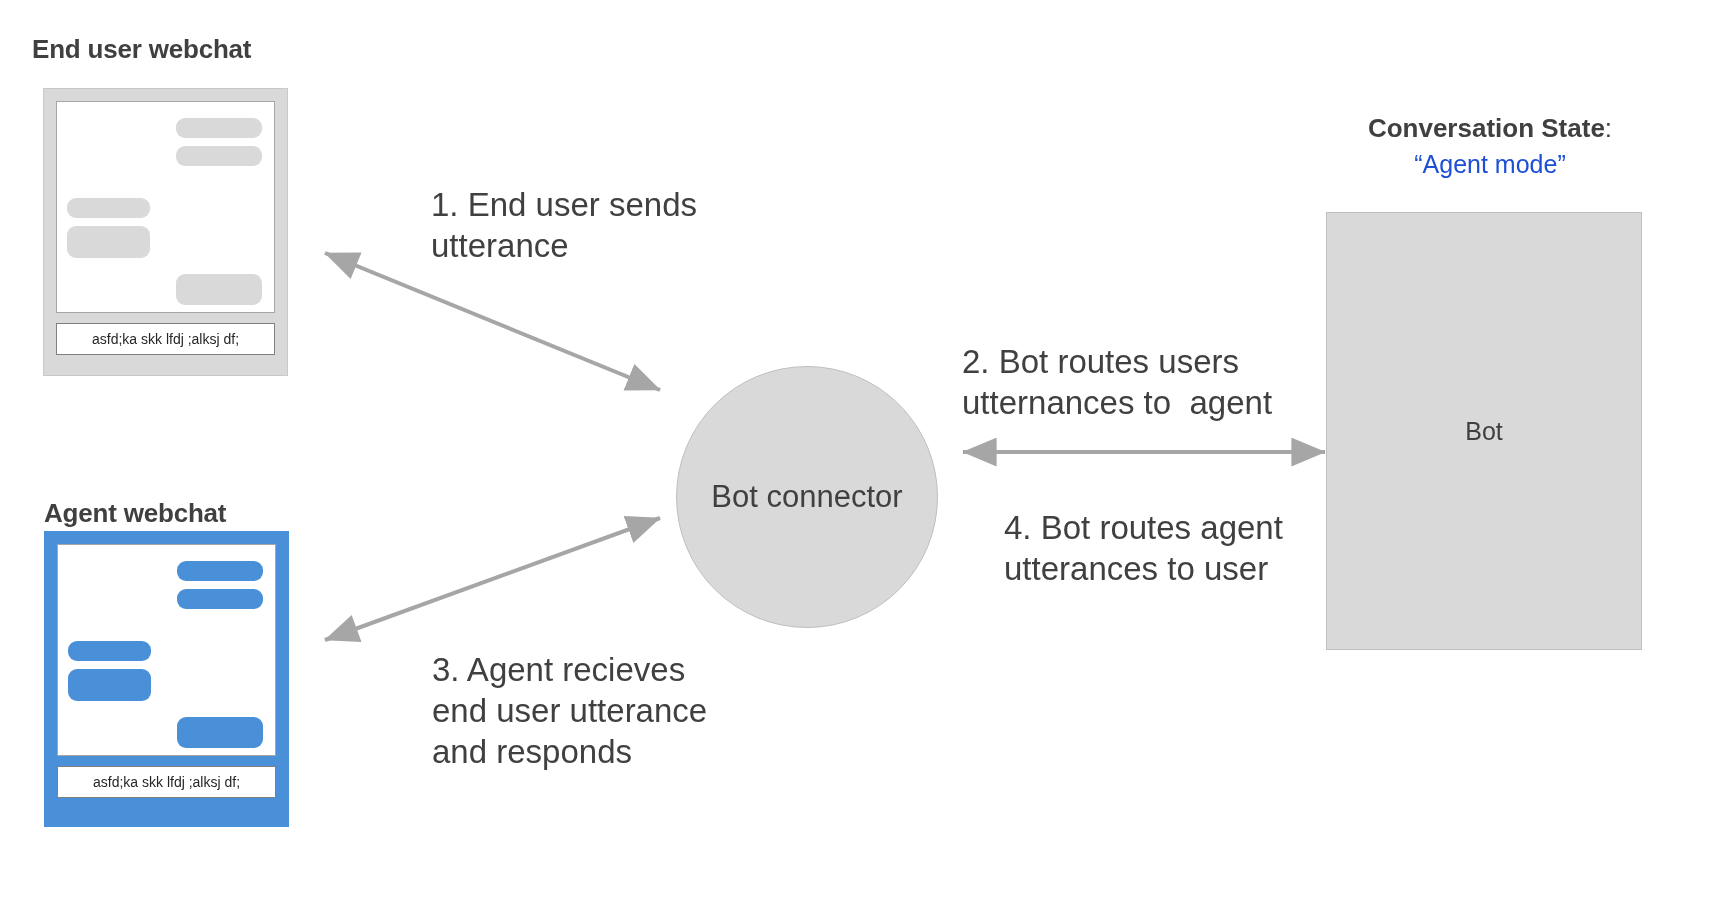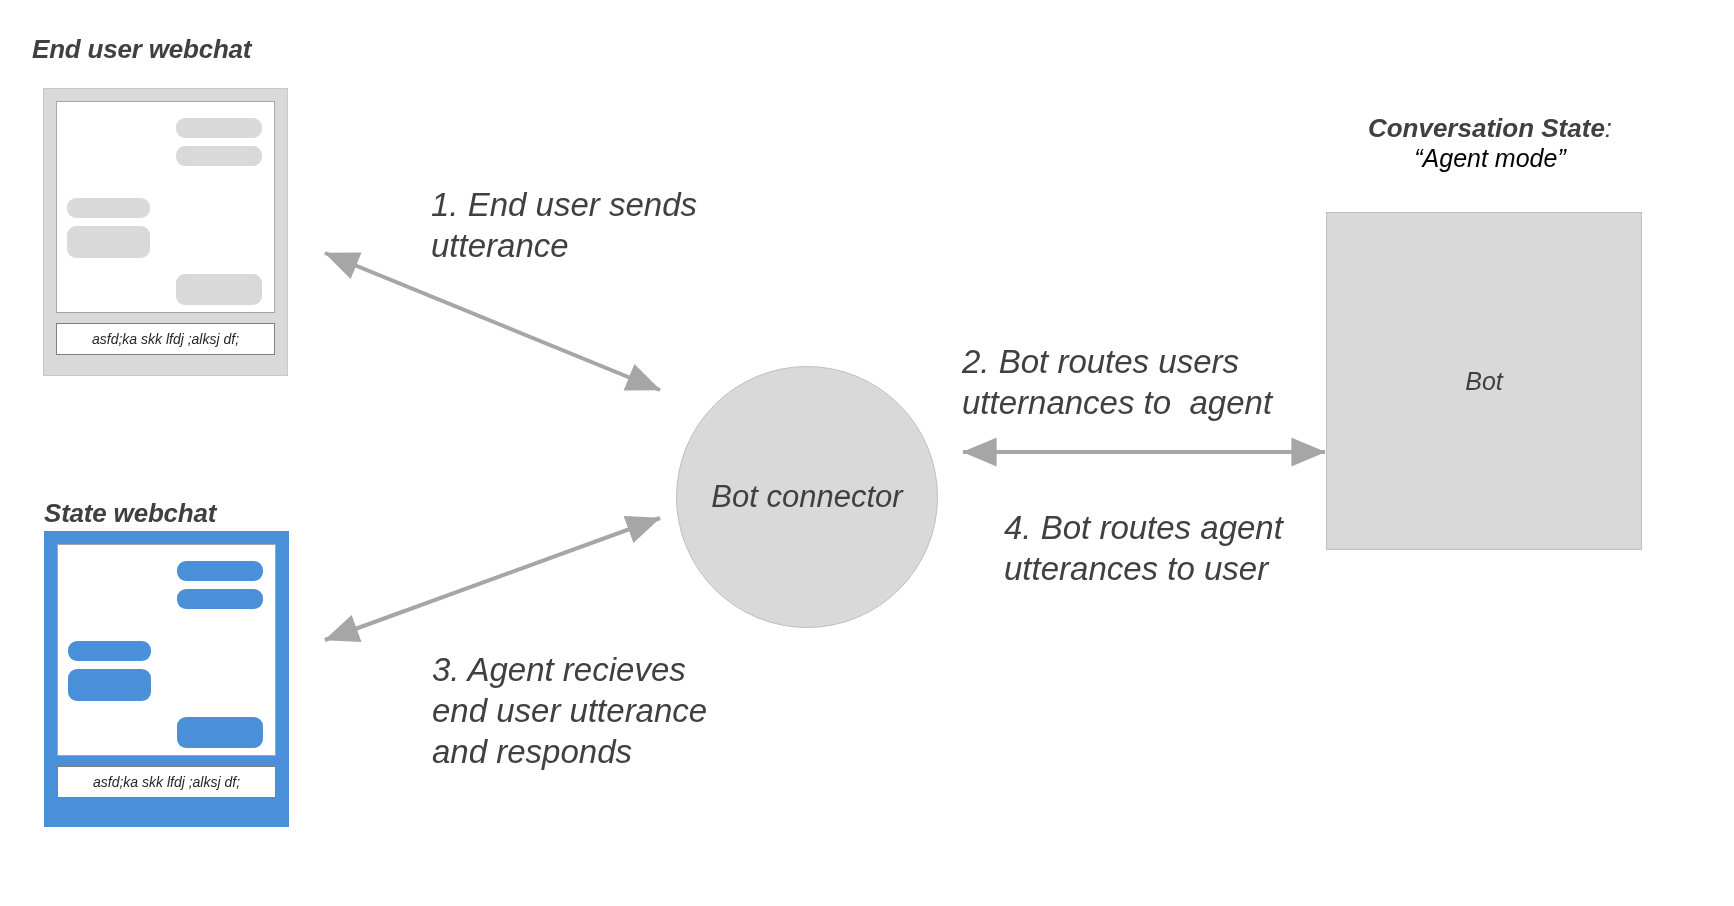--- a/index.html
+++ b/index.html
@@ -10,21 +10,20 @@
     background: #ffffff;
     font-family: "Liberation Sans", sans-serif;
     overflow: hidden;
   }
 
   #stage {
     position: relative;
     width: 1734px;
     height: 906px;
     background: #ffffff;
-    font-style: italic;
   }
 
   
   .panel-title {
     position: absolute;
     font-size: 26px;
     font-weight: bold;
     color: #404040;
     letter-spacing: -0.2px;
     white-space: nowrap;
@@ -142,21 +141,22 @@
     white-space: nowrap;
   }
   .state-title {
     font-size: 26px;
     font-weight: bold;
     color: #404040;
   }
   .state-title .plain { font-weight: normal; }
   .state-value {
     font-size: 25px;
-    color: #000000;
+    color: #1d4ed8;
+    margin-top: 6px;
   }
 
   
   .step {
     position: absolute;
     font-size: 33px;
     line-height: 41px;
     color: #404040;
     white-space: pre-wrap;
   }
@@ -202,21 +202,21 @@
         <div class="bubble b-l1"></div>
         <div class="bubble b-l2"></div>
         <div class="bubble b-r3"></div>
       </div>
       <div class="composer">
         <span class="composer-text">asfd;ka skk lfdj ;alksj df;</span>
       </div>
     </div>
   </div>
 
-  <div class="panel-title" style="left:44px; top:498px;">State webchat</div>
+  <div class="panel-title" style="left:44px; top:498px;">Agent webchat</div>
 
   <div class="webchat agent" style="left:44px; top:531px; width:245px; height:296px;">
     <div class="frame">
       <div class="transcript">
         <div class="bubble b-r1"></div>
         <div class="bubble b-r2"></div>
         <div class="bubble b-l1"></div>
         <div class="bubble b-l2"></div>
         <div class="bubble b-r3"></div>
       </div>
@@ -230,21 +230,21 @@
     <span class="connector-label">Bot connector</span>
   </div>
 
   <div class="state-block" style="left:1330px; top:113px; width:320px;">
     <div class="state-title">
       <span>Conversation State</span><span class="plain">:</span>
     </div>
     <div class="state-value">“Agent mode”</div>
   </div>
 
-  <div class="bot-box" style="left:1326px; top:212px; width:316px; height:338px;">
+  <div class="bot-box" style="left:1326px; top:212px; width:316px; height:438px;">
     <span class="bot-label">Bot</span>
   </div>
 
   <div class="step" style="left:431px; top:184px;">1. End user sends
 utterance</div>
 
   <div class="step" style="left:962px; top:341px;">2. Bot routes users
 utternances to  agent</div>
 
   <div class="step" style="left:432px; top:649px;">3. Agent recieves

